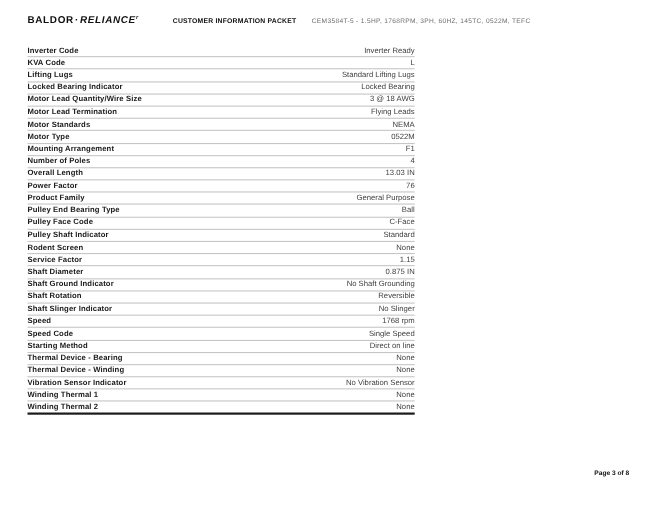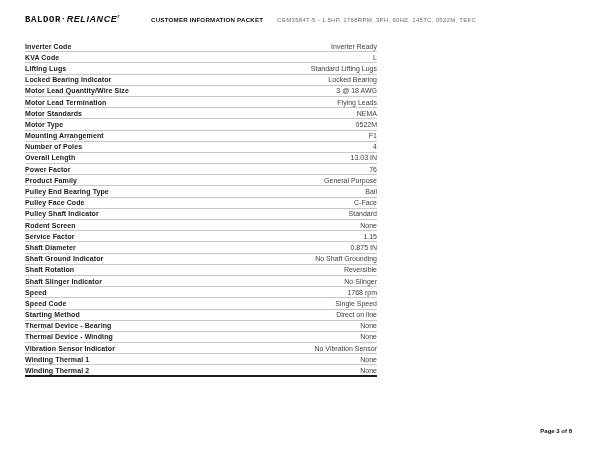--- a/index.html
+++ b/index.html
@@ -26,21 +26,21 @@
     display: flex;
     align-items: baseline;
     white-space: nowrap;
   }
   .logo {
     font-size: 9px;
     font-weight: 700;
     color: #101010;
     letter-spacing: 0.6px;
   }
-  .logo .brand-left { font-family: Liberation Mono, monospace; font-weight: 700; margin-top: 28px; }
+  .logo .brand-left { font-family: Liberation Sans, sans-serif; font-weight: 700; margin-top: 28px; }
   .logo .dot { margin: 0 1px; }
   .logo .brand-right { font-style: italic; text-align: right; }
   .logo .reg {
     font-size: 5px;
     vertical-align: super;
     font-style: italic;
   }
   .doc-title {
     margin-left: 31px;
     font-size: 6.2px;

